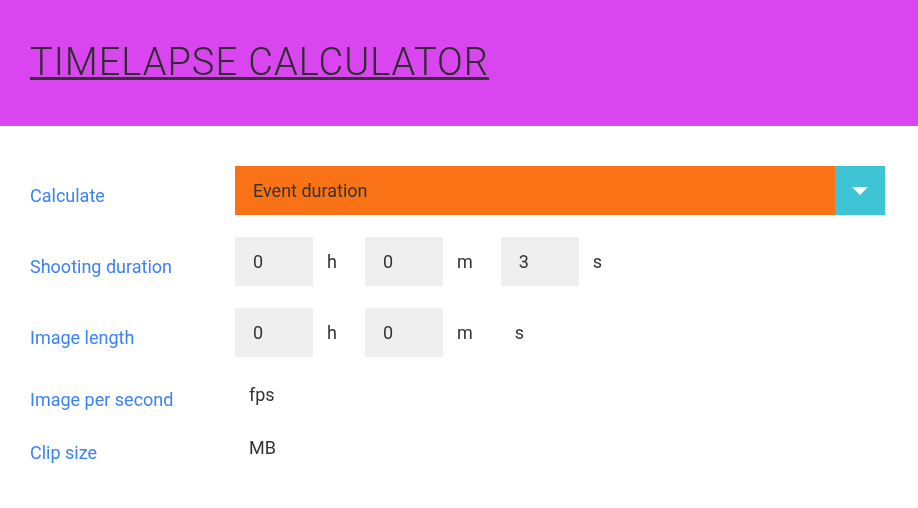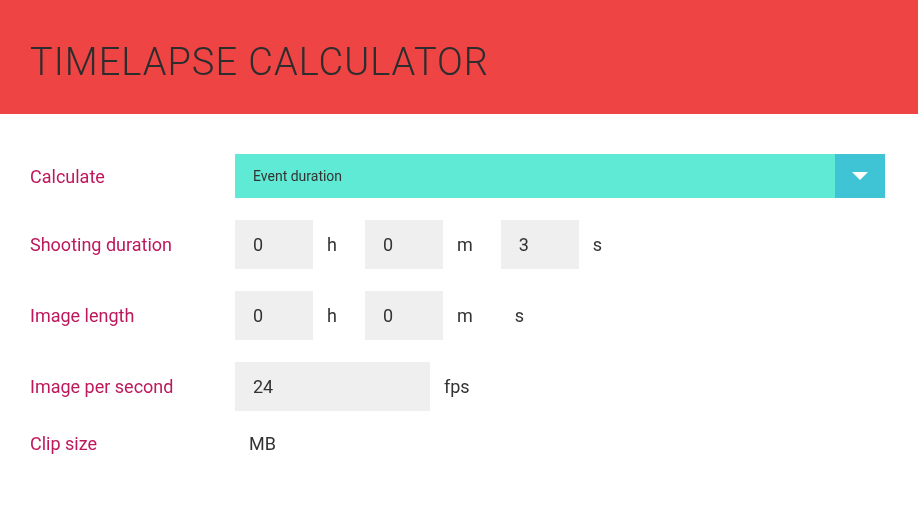--- a/index.html
+++ b/index.html
@@ -7,55 +7,57 @@
       padding: 0;
       box-sizing: border-box;
     }
     body {
       font-family: -apple-system, BlinkMacSystemFont, "Segoe UI", Roboto, Helvetica, Arial, sans-serif;
       background: #ffffff;
       color: #333333;
       font-size: 18px;
     }
     .header {
-      background: #ef4444;
-      padding: 40px 30px 30px 30px;
+      background: #d946ef;
+      padding: 40px 30px 42px 30px;
+      text-decoration: underline;
     }
     .header h1 {
       font-weight: 300;
       font-size: 38px;
       letter-spacing: 1px;
       color: #2d2d2d;
     }
     .content {
       padding: 40px 30px;
     }
     .row {
       display: flex;
       align-items: center;
       margin-bottom: 22px;
     }
     .label {
       width: 205px;
       font-weight: 400;
-      color: #be185d;
+      color: #3b82f6;
       font-size: 18px;
       flex-shrink: 0;
+      margin-top: 10px;
     }
     .select-wrapper {
       position: relative;
       flex: 1;
       max-width: 650px;
       display: flex;
     }
     .select-display {
       flex: 1;
-      background: #5eead4;
+      background: #f97316;
       padding: 14px 18px;
-      font-size: 14px;
+      font-size: 18px;
       color: #333333;
     }
     .select-arrow {
       width: 50px;
       background: #3fc4d6;
       display: flex;
       align-items: center;
       justify-content: center;
       cursor: pointer;
     }
@@ -130,21 +132,20 @@
       <span class="unit">h</span>
       <input class="input-box input-small" value="0" style="">
       <span class="unit">m</span>
       <span class="unit">s</span>
     </div>
   </div>
 
   <div class="row">
     <div class="label">Image per second</div>
     <div class="input-group">
-      <input class="input-box input-medium" value="24" style="">
       <span class="unit">fps</span>
     </div>
   </div>
 
   <div class="row">
     <div class="label">Clip size</div>
     <div class="input-group">
       <span class="unit">MB</span>
     </div>
   </div>

